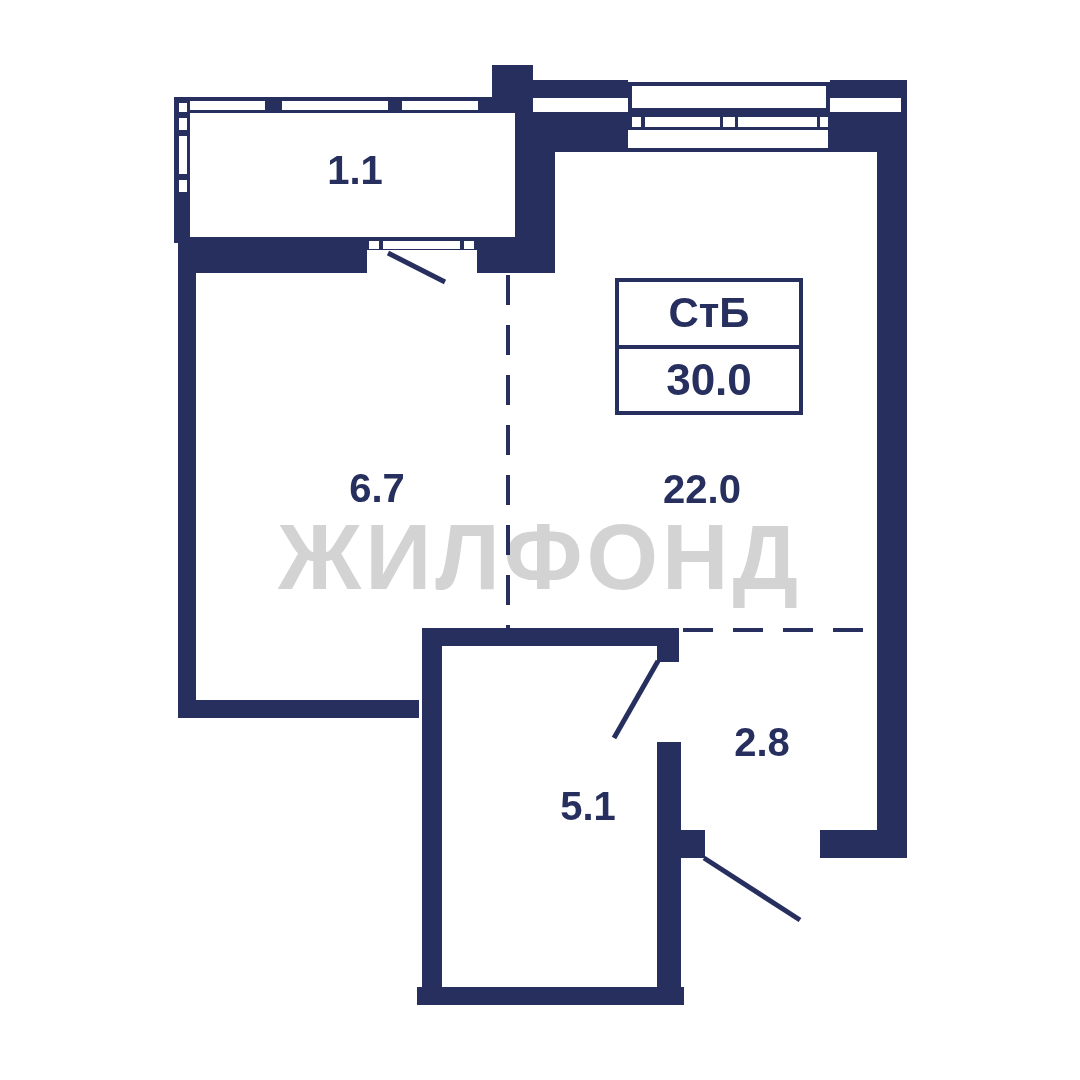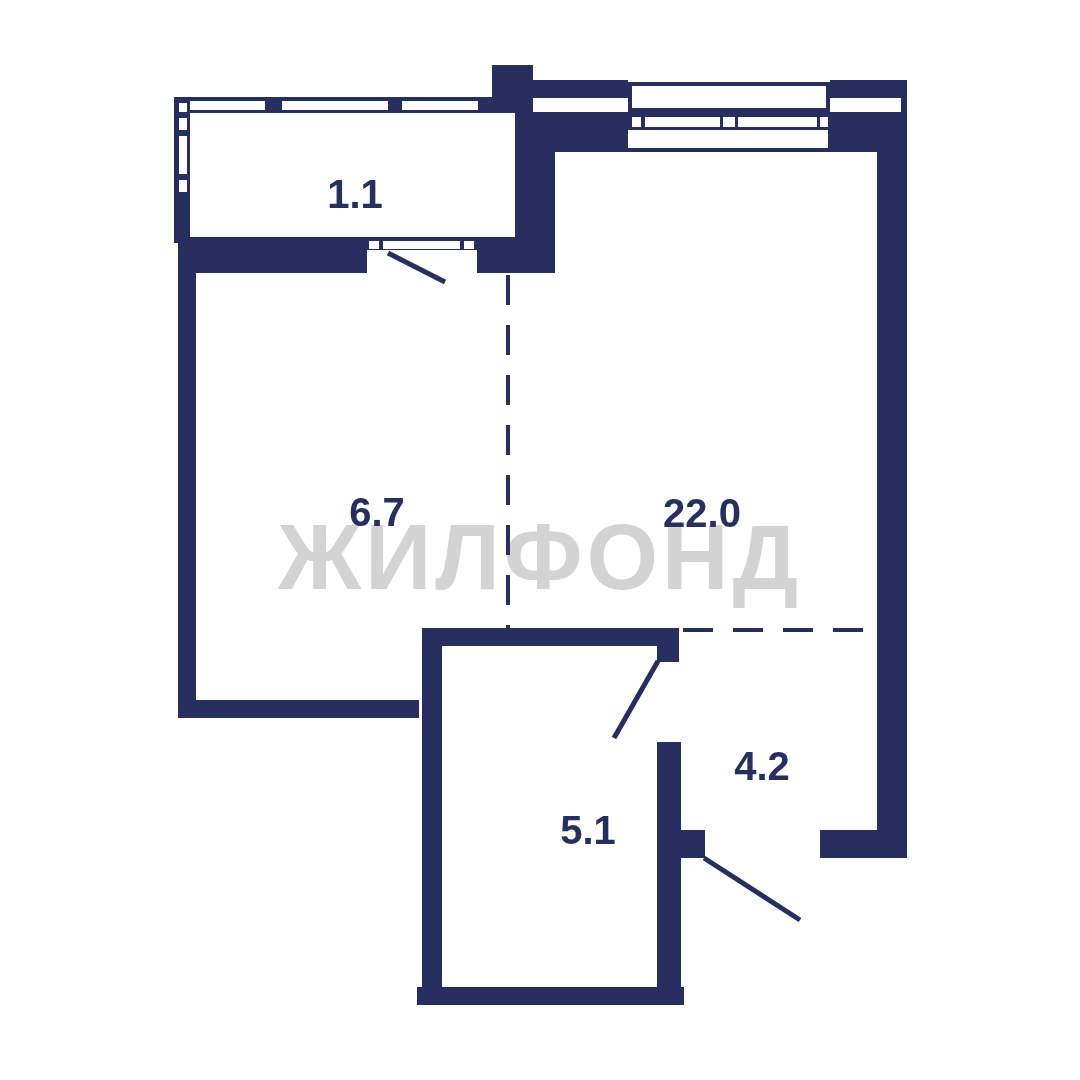--- a/index.html
+++ b/index.html
@@ -16,21 +16,21 @@
   
   .lbl{
     position:absolute;transform:translate(-50%,-50%);
     color:#262f5e;font-weight:bold;font-size:40px;letter-spacing:0px;white-space:nowrap;
   }
   .watermark{
     position:absolute;left:540px;top:557px;transform:translate(-50%,-50%);
     color:#d3d3d3;font-weight:bold;font-size:92px;letter-spacing:4px;white-space:nowrap;
     z-index:1;
   }
-  .layer{position:absolute;left:0;top:0;z-index:2;margin-top:24px;}
+  .layer{position:absolute;left:0;top:0;z-index:2;}
   .wall-layer{position:absolute;left:0;top:0;width:1080px;height:1080px;z-index:2;}
   .area-box{
     position:absolute;left:615px;top:278px;width:188px;height:137px;
     border:4px solid #262f5e;box-sizing:border-box;background:#ffffff;z-index:3;
     display:flex;flex-direction:column;
   }
   .area-box .cell{
     flex:1;display:flex;align-items:center;justify-content:center;
     color:#262f5e;font-weight:bold;
   }
@@ -100,16 +100,21 @@
     <line x1="658" y1="661" x2="614" y2="738" stroke="#262f5e" stroke-width="5"></line>
     <line x1="704" y1="858" x2="800" y2="920" stroke="#262f5e" stroke-width="5"></line>
     <line x1="508" y1="275" x2="508" y2="628" stroke="#262f5e" stroke-width="4" stroke-dasharray="30 20"></line>
     <line x1="683" y1="630" x2="877" y2="630" stroke="#262f5e" stroke-width="4" stroke-dasharray="30 20"></line>
   </svg>
 
   <div class="lbl layer" style="left:355px;top:170px">1.1</div>
   <div class="lbl layer" style="left:377px;top:488px">6.7</div>
   <div class="lbl layer" style="left:702px;top:489px">22.0</div>
   <div class="lbl layer" style="left:588px;top:806px">5.1</div>
-  <div class="lbl layer" style="left:762px;top:742px">4.2</div>
+  <div class="lbl layer" style="left:762px;top:742px">2.8</div>
 
+  <div class="area-box">
+    <div class="cell type">СтБ</div>
+    <div class="divider"></div>
+    <div class="cell value">30.0</div>
+  </div>
 
 </div>
 
 </body></html>

